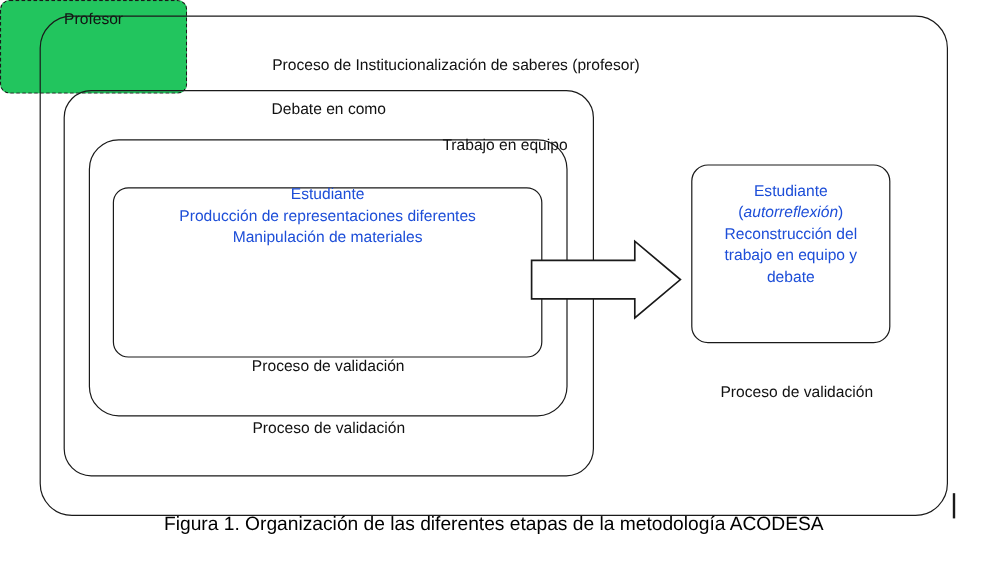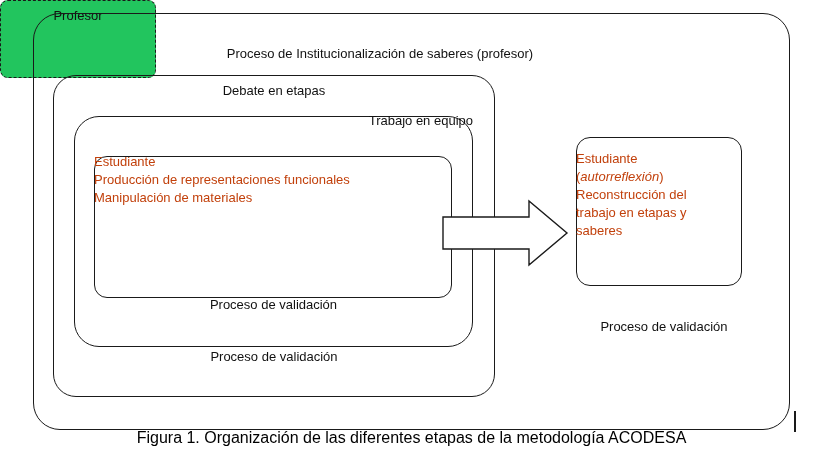--- a/index.html
+++ b/index.html
@@ -36,23 +36,23 @@
     line-height: 15px;
     text-align: center;
     white-space: nowrap;
     z-index: 5;
     color: #111111;
   }
   .txtblock {
     position: absolute;
     font-size: 13px;
     line-height: 18px;
-    text-align: left;
+    text-align: center;
     z-index: 5;
-    color: #c2410c;
+    color: #1d4ed8;
   }
   .lbl-outer  { left: 4px;    top: 12px;  width: 752px; margin-top: 34px; }
   .lbl-debate { left: 53px; top: 83px;  width: 442px; }
   .lbl-equipo { left: 74px; top: 113px; width: 399px; text-align: right; }
   .blk-indiv  { left: 94px; top: 153px; width: 358px; }
   .lbl-val1   { left: 74px; top: 297px; width: 399px; }
   .lbl-val2   { left: 53px; top: 349px; width: 442px; }
   .lbl-val3   { left: 580px; top: 319px; width: 168px; }
   .blk-right  { left: 576px; top: 150px; width: 166px; }
   .arrow-wrap { position: absolute; left: 440px; top: 198px; width: 131px; height: 70px; z-index: 4; }
@@ -85,38 +85,38 @@
     <div>Profesor</div>
   </div>
 
   <div class="arrow-wrap">
     <svg width="131" height="70" viewBox="0 0 131 70" xmlns="http://www.w3.org/2000/svg">
       <polygon points="3,19 89,19 89,3 127,35 89,67 89,51 3,51" fill="#ffffff" stroke="#1a1a1a" stroke-width="1.4" stroke-linejoin="miter"></polygon>
     </svg>
   </div>
 
   <div class="lbl lbl-outer">Proceso de Institucionalización de saberes (profesor)</div>
-  <div class="lbl lbl-debate">Debate en etapas</div>
+  <div class="lbl lbl-debate">Debate en como</div>
   <div class="lbl lbl-equipo">Trabajo en equipo</div>
 
   <div class="txtblock blk-indiv">
     <div>Estudiante</div>
-    <div>Producción de representaciones funcionales</div>
+    <div>Producción de representaciones diferentes</div>
     <div>Manipulación de materiales</div>
   </div>
 
   <div class="lbl lbl-val1">Proceso de validación</div>
   <div class="lbl lbl-val2">Proceso de validación</div>
   <div class="lbl lbl-val3">Proceso de validación</div>
 
   <div class="txtblock blk-right">
     <div>Estudiante</div>
     <div><span>(</span><span class="it">autorreflexión</span><span>)</span></div>
     <div>Reconstrucción del</div>
-    <div>trabajo en etapas y</div>
-    <div>saberes</div>
+    <div>trabajo en equipo y</div>
+    <div>debate</div>
   </div>
 
   <div class="cursor-mark"></div>
 
   <div class="caption">Figura 1. Organización de las diferentes etapas de la metodología ACODESA</div>
 
 </div>
 
 </body></html>

